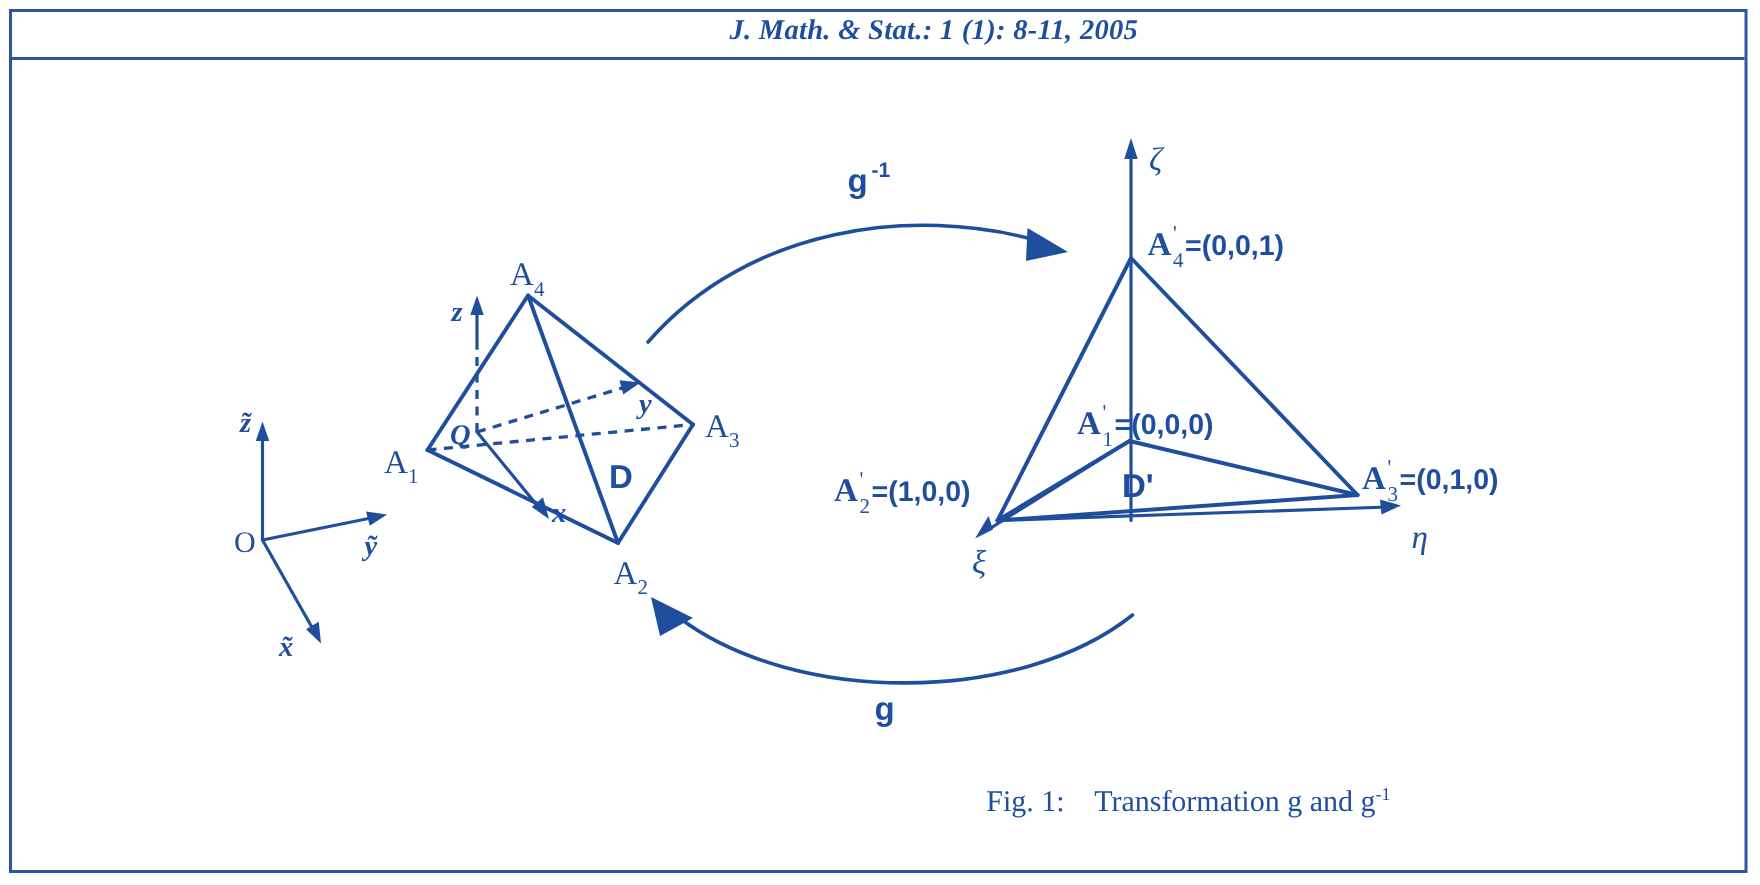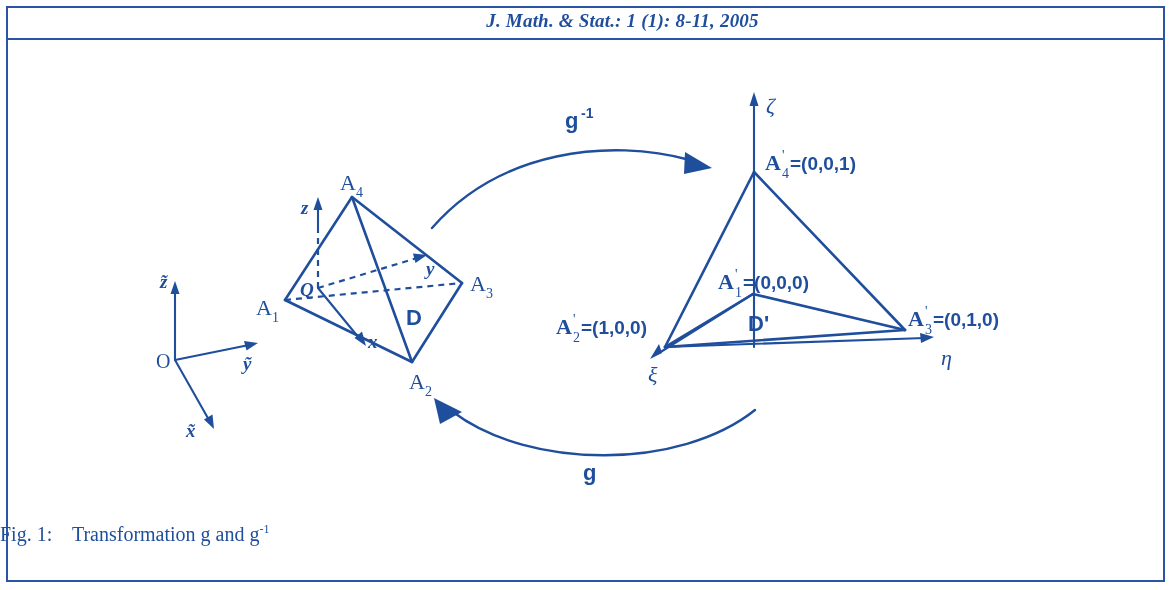--- a/index.html
+++ b/index.html
@@ -44,21 +44,21 @@
     top: 38px;
     width: 1155px;
     height: 2px;
     background: #2b55a4;
   }
   #caption {
     position: absolute;
     left: 0;
     top: 522px;
     width: 927px;
-    text-align: left;
+    text-align: right;
     font-family: "Liberation Serif", serif;
     font-size: 20px;
     color: #1f4e9c;
   }
   #caption .cap-sup {
     font-size: 12px;
     vertical-align: super;
   }
   svg#figure {
     position: absolute;

